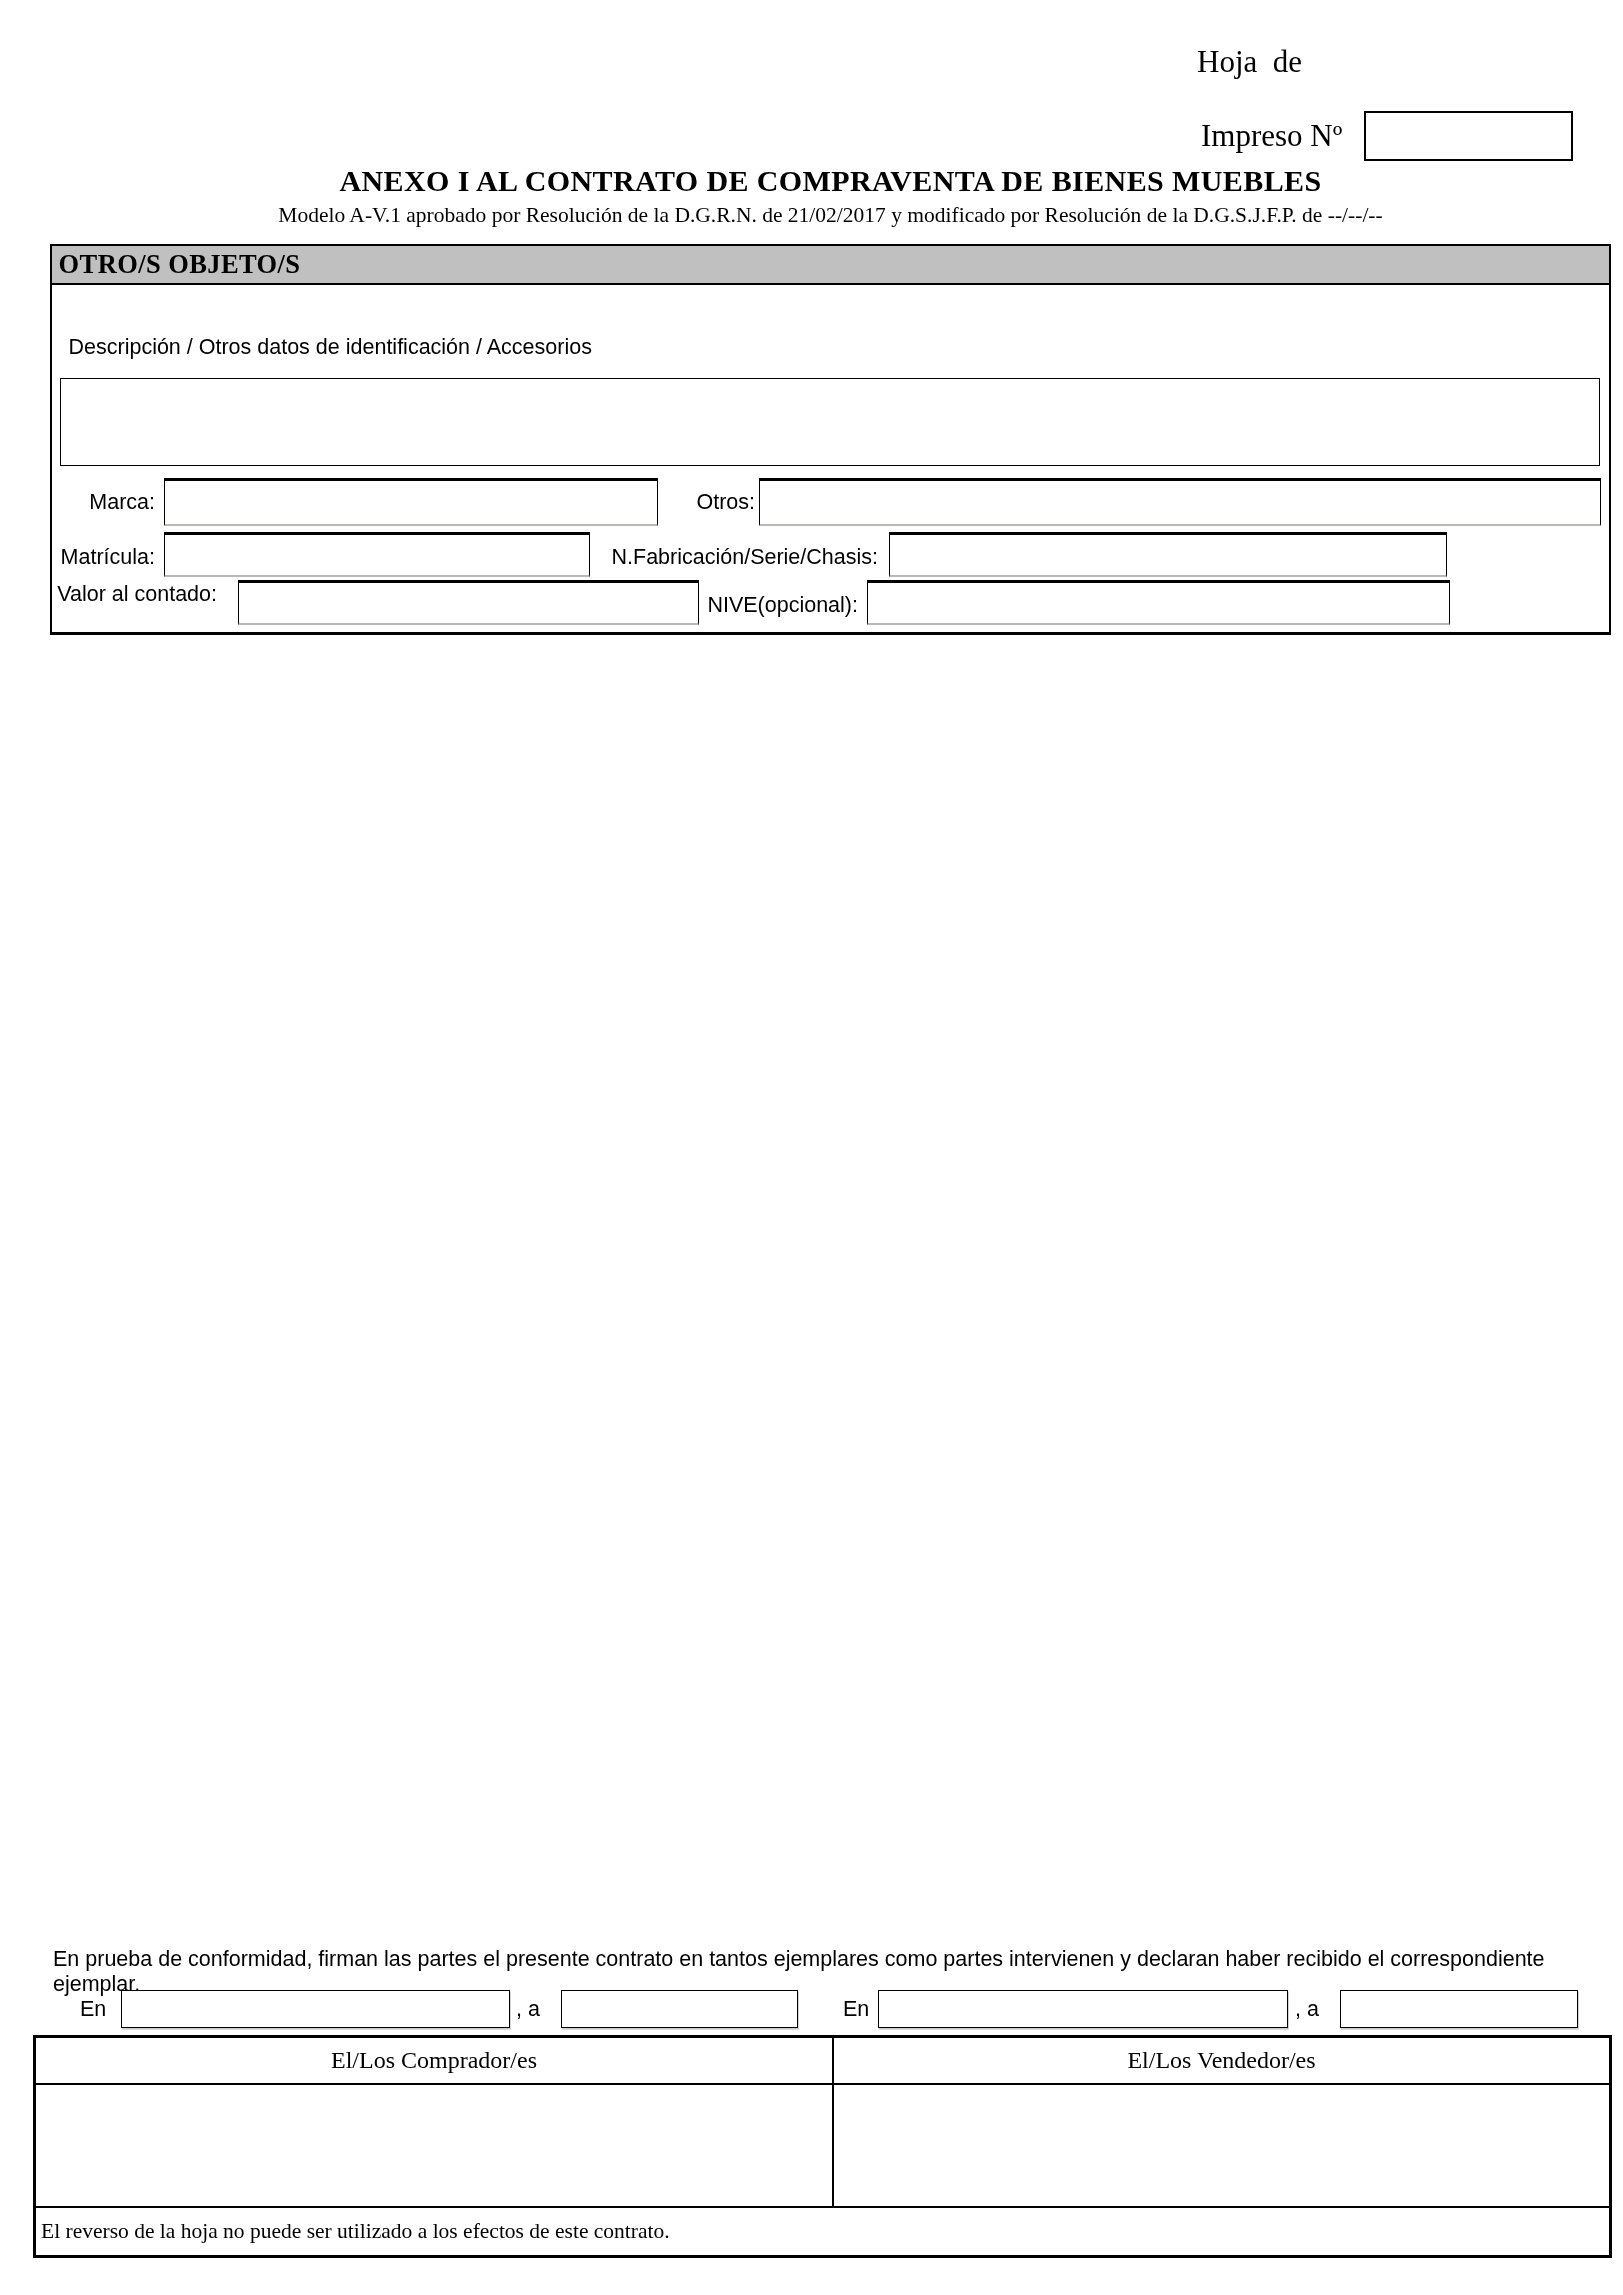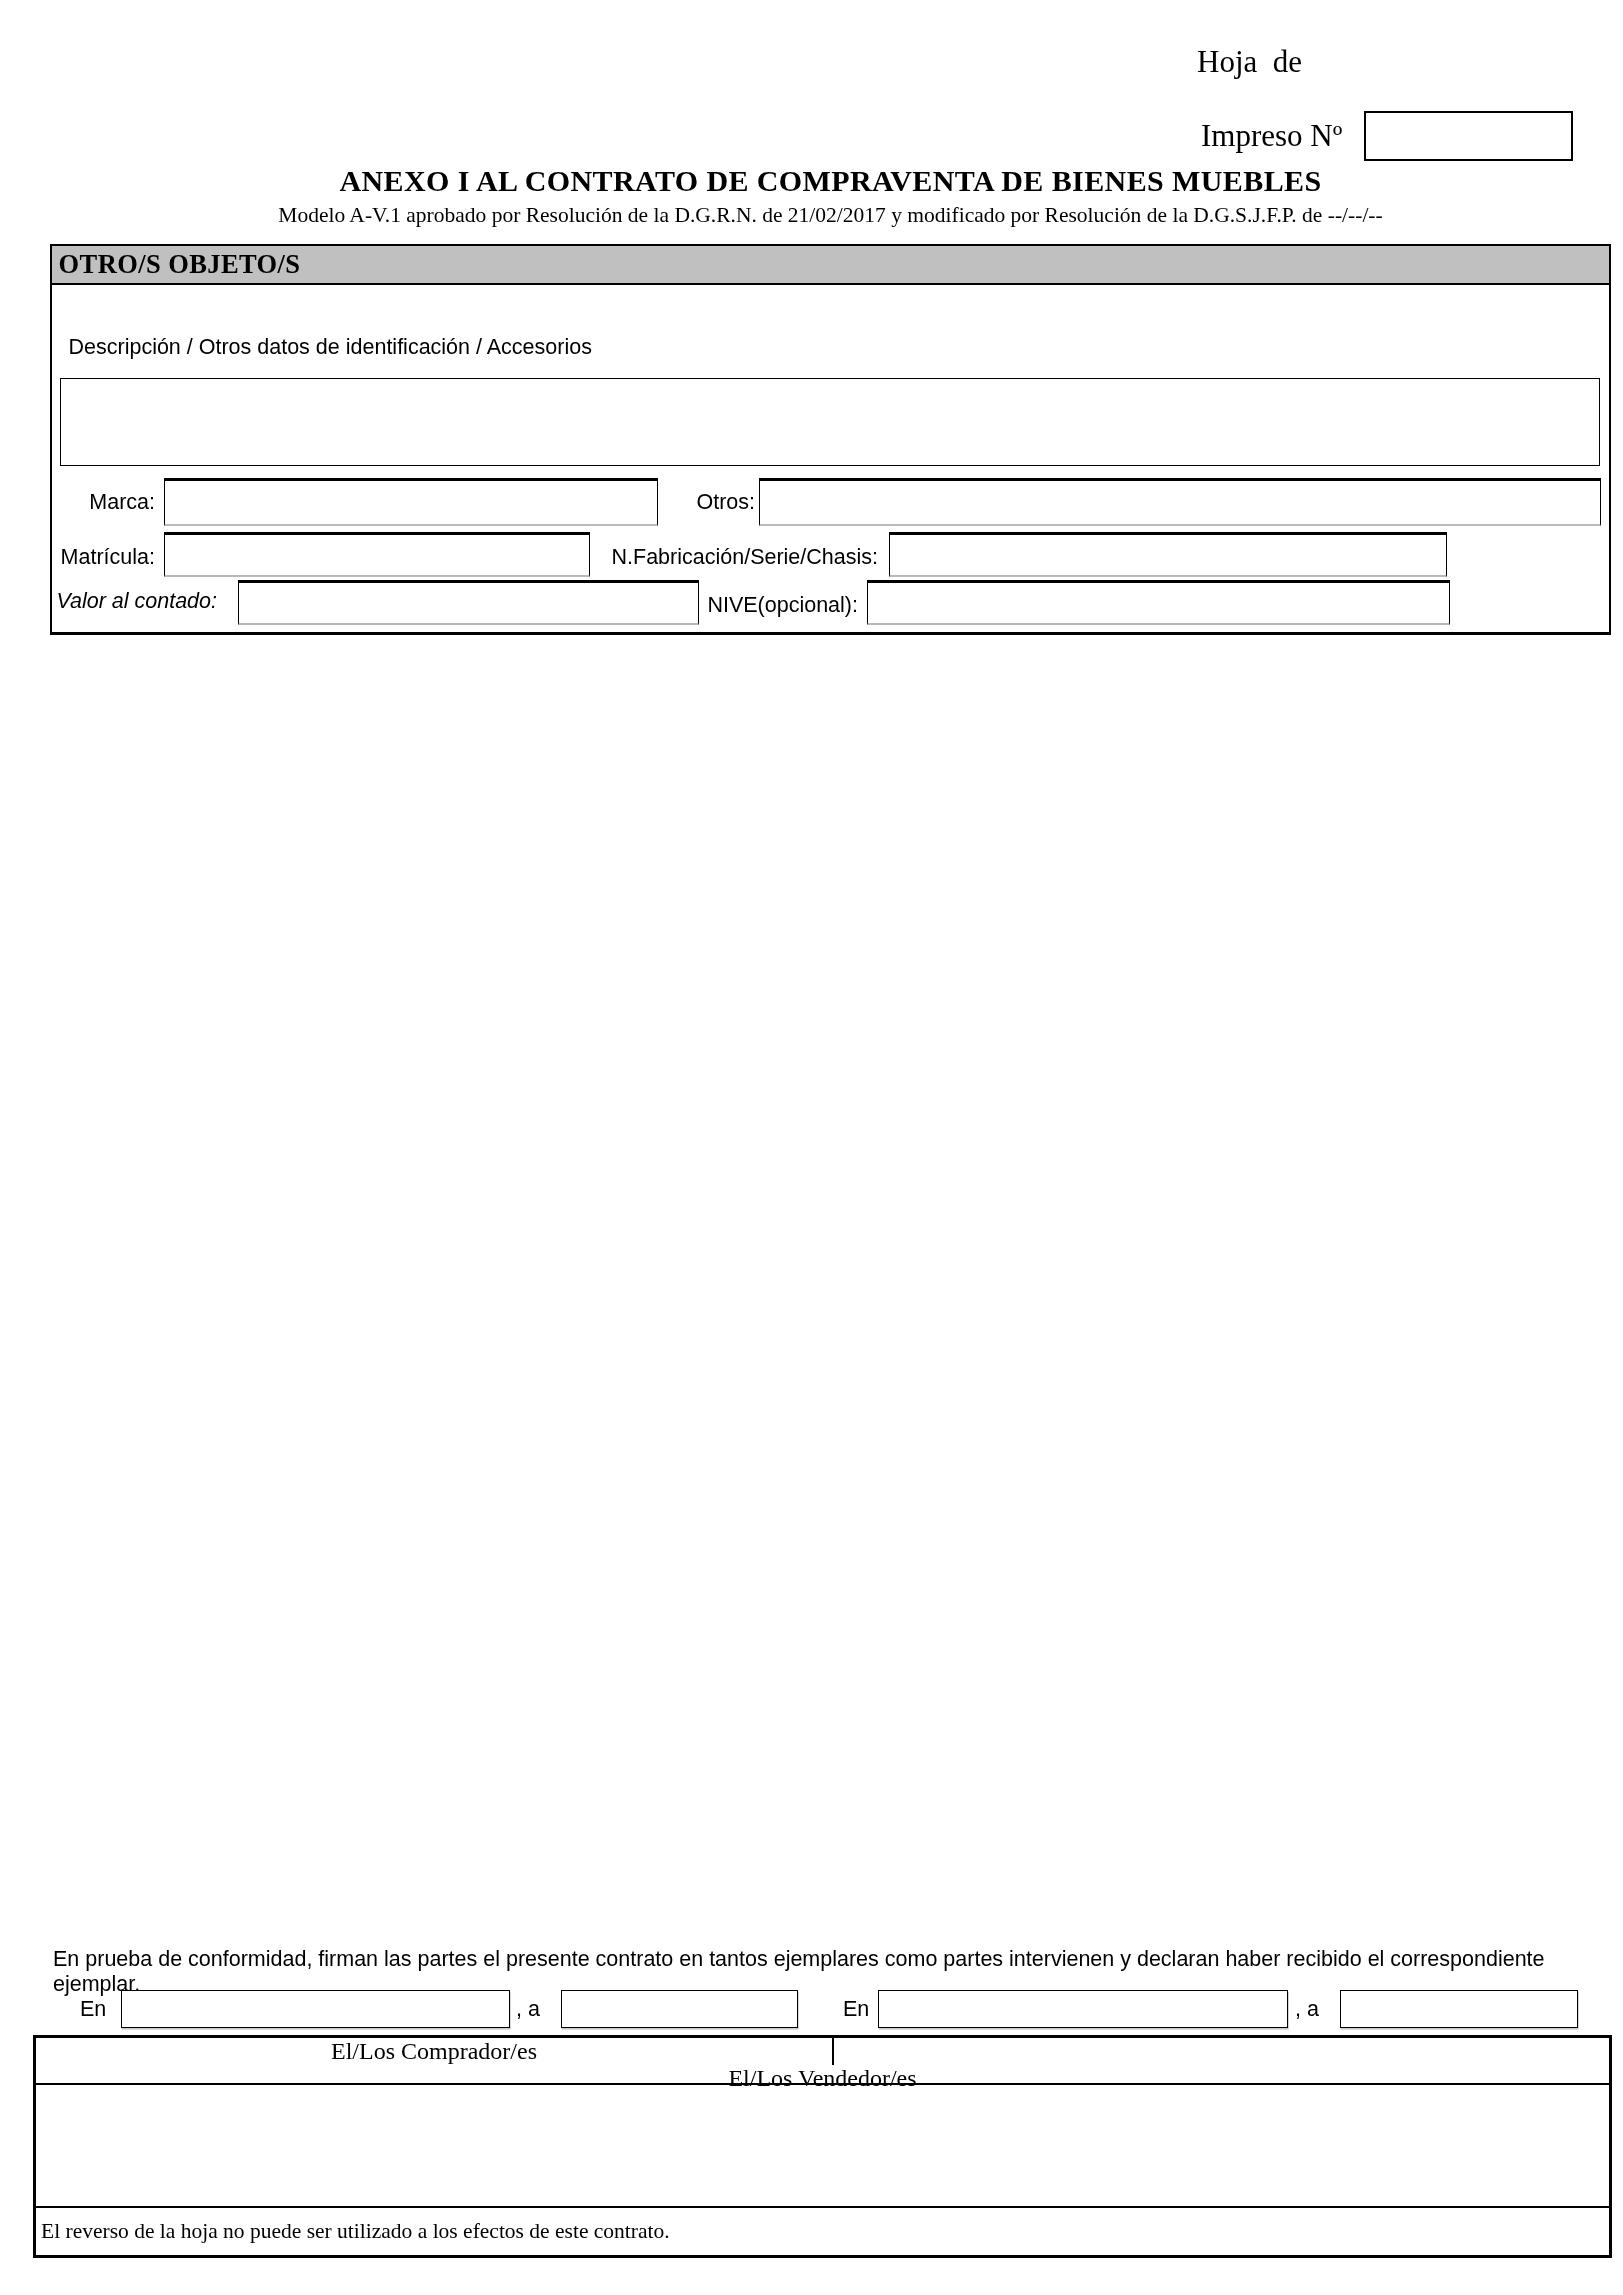--- a/index.html
+++ b/index.html
@@ -73,21 +73,21 @@
   .row1-lbl1{left:0;top:205px;width:103px;}
   .row1-in1{left:112px;top:193px;width:494px;height:48px;}
   .row1-lbl2{left:620px;top:205px;width:83px;}
   .row1-in2{left:707px;top:193px;width:842px;height:48px;}
   
   .row2-lbl1{left:0;top:260px;width:103px;}
   .row2-in1{left:112px;top:247px;width:426px;height:45px;}
   .row2-lbl2{left:556px;top:260px;width:270px;}
   .row2-in2{left:837px;top:247px;width:558px;height:45px;}
   
-  .row3-lbl1{left:0;top:304px;width:165px;font-style:italic;}
+  .row3-lbl1{left:0;top:297px;width:165px;}
   .row3-in1{left:186px;top:295px;width:461px;height:45px;}
   .row3-lbl2{left:612px;top:308px;width:194px;}
   .row3-in2{left:815px;top:295px;width:583px;height:45px;}
 
   
   .conformity{
     position:absolute;left:53px;top:1947px;width:1538px;
     font:21.5px "Liberation Sans",sans-serif;
   }
   .en-row{position:absolute;left:0;top:1990px;width:1623px;height:38px;}
@@ -103,21 +103,21 @@
   }
   .place1{left:121px;width:389px;}
   .date1{left:561px;width:237px;}
   .place2{left:878px;width:410px;}
   .date2{left:1340px;width:238px;}
 
   .sig-table{
     position:absolute;left:33px;top:2035px;width:1579px;
     box-sizing:border-box;border:3.3px solid #000;background:#fff;
   }
-  .sig-row{display:flex;flex-direction:column;}
+  .sig-row{display:flex;}
   .sig-head{height:45px;border-bottom:2.5px solid #000;}
   .sig-cell{
     box-sizing:border-box;
     display:flex;align-items:center;justify-content:center;
     font-size:24px;
   }
   .sig-c1{width:798px;border-right:2.5px solid #000;}
   .sig-c2{flex:1;}
   .sig-empty{height:121px;border-bottom:2.5px solid #000;}
   .sig-note{

